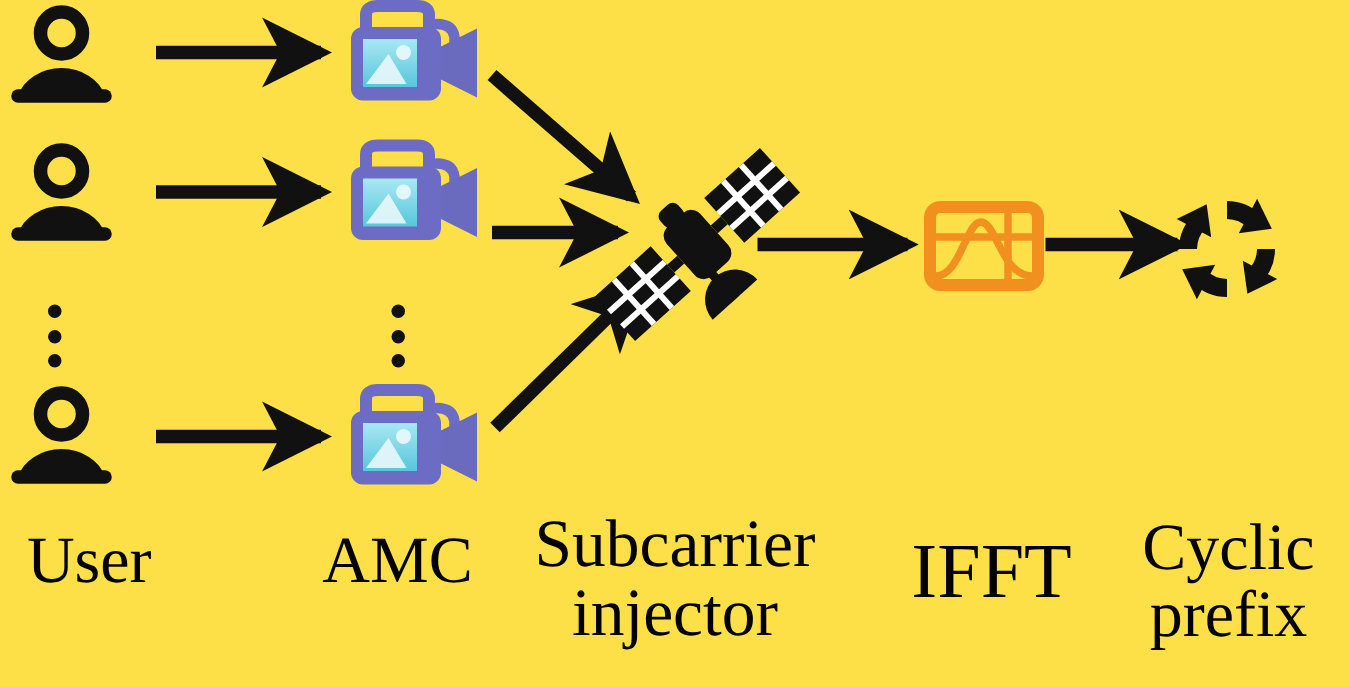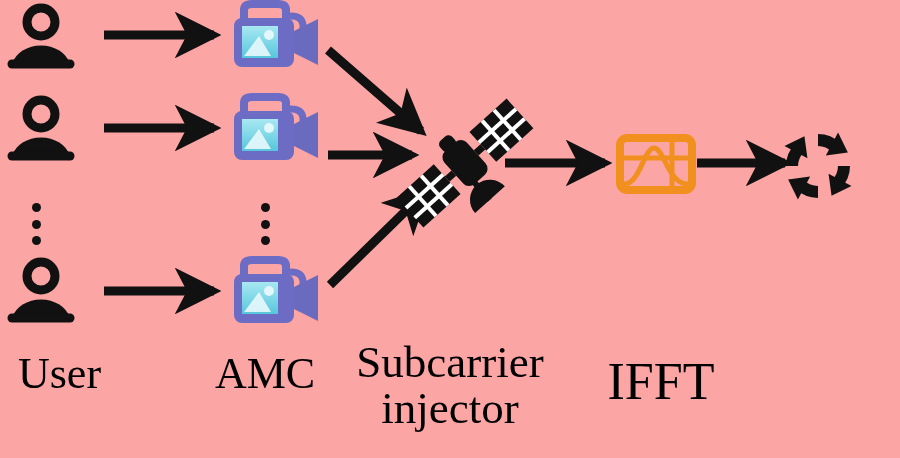--- a/index.html
+++ b/index.html
@@ -4,21 +4,21 @@
 <style>
   html, body {
     margin: 0;
     padding: 0;
     background: #ffffff;
   }
   #stage {
     position: relative;
     width: 900px;
     height: 458px;
-    background: #fca5a5;
+    background: #fde047;
     overflow: hidden;
     font-family: "Liberation Serif", "DejaVu Serif", serif;
   }
   .layer {
     position: absolute;
     left: 0;
     top: 0;
     width: 900px;
     height: 458px;
   }
@@ -199,14 +199,16 @@
     <i></i>
     <i></i>
     <i></i>
   </div>
 
   <div class="label" id="label-user">User</div>
   <div class="label" id="label-amc">AMC</div>
   <div class="label" id="label-sub">Subcarrier
 injector</div>
   <div class="label" id="label-ifft">IFFT</div>
+  <div class="label" id="label-cyclic">Cyclic
+prefix</div>
 
 </div>
 
 </body></html>

